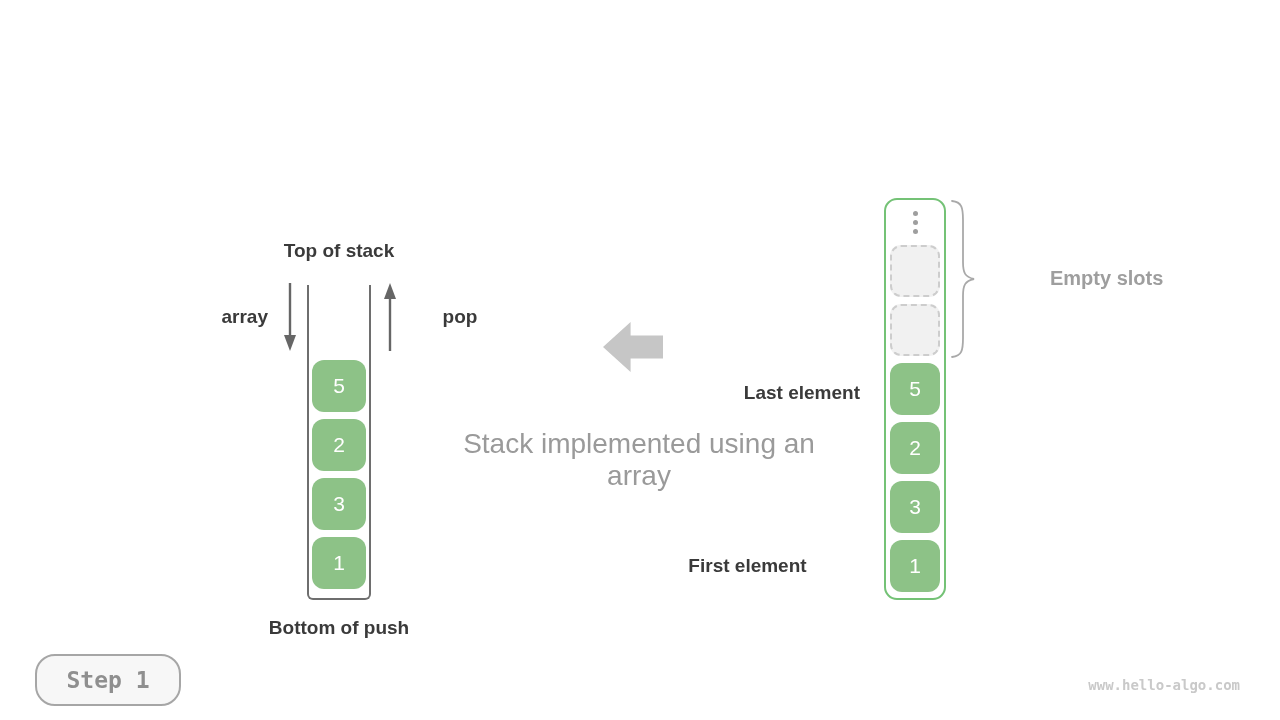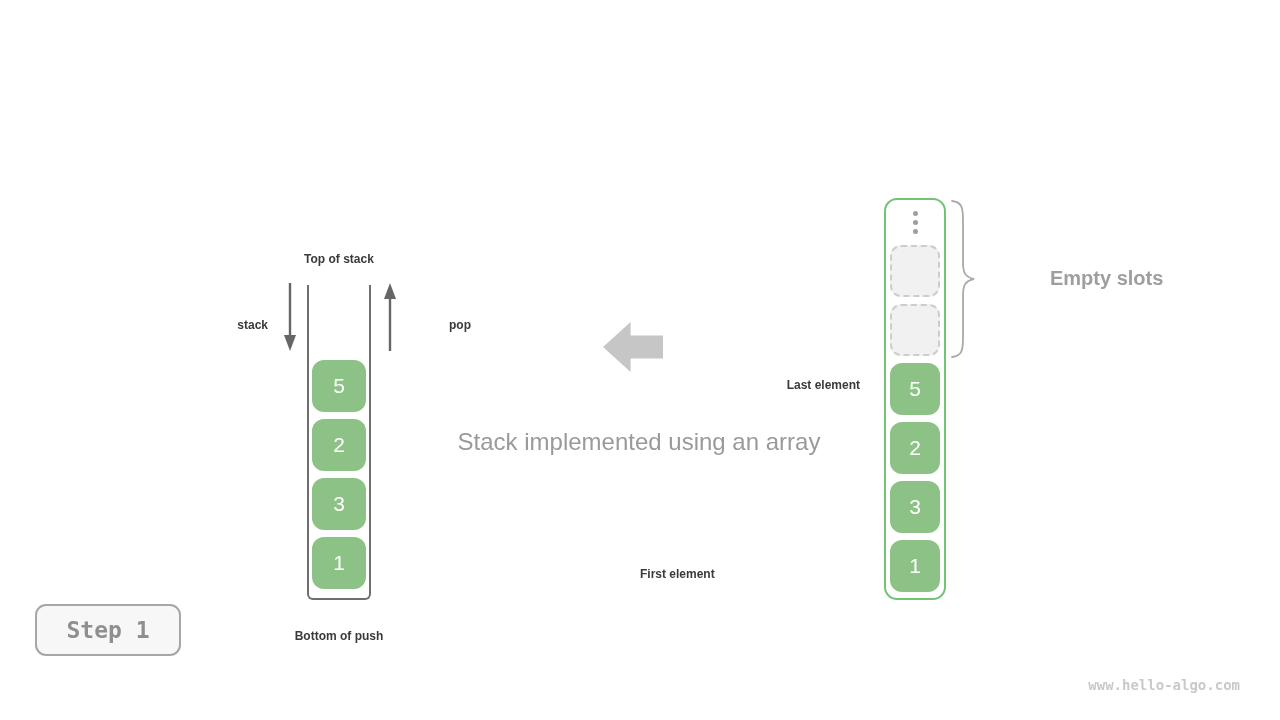--- a/index.html
+++ b/index.html
@@ -2,23 +2,23 @@
 <html><head>
 <meta charset="utf-8">
 <style>
   html,body{margin:0;padding:0;}
   body{
     width:1280px;height:720px;background:#ffffff;position:relative;
     overflow:hidden;font-family:"Liberation Sans",sans-serif;
   }
   .abs{position:absolute;}
   
-  .lbl-dark{font-weight:bold;font-size:12px;color:#3a3a3a;margin-top:12px;}
+  .lbl-dark{font-weight:bold;font-size:19px;color:#3a3a3a;}
   .lbl-gray{font-weight:bold;font-size:20px;color:#9e9e9e;}
-  .caption{font-size:24px;color:#9a9a9a;}
+  .caption{font-size:28px;color:#9a9a9a;}
   
   .stack-box{
     left:307px;top:285px;width:64px;height:315px;box-sizing:border-box;
     border-left:2px solid #6e6e6e;border-right:2px solid #6e6e6e;
     border-bottom:2px solid #6e6e6e;border-radius:0 0 6px 6px;
     display:flex;flex-direction:column;justify-content:flex-end;
     align-items:center;gap:7px;padding-bottom:9px;
   }
   .cell{
     width:54px;height:52px;background:#8dc287;border-radius:12px;
@@ -42,37 +42,37 @@
     align-items:center;gap:4px;flex:0 0 auto;
   }
   .dots span{width:5px;height:5px;border-radius:50%;background:#9e9e9e;display:block;}
   
   .big-arrow{
     left:603px;top:322px;width:60px;height:50px;background:#c6c6c6;
     clip-path:polygon(0% 50%,46% 0%,46% 27%,100% 27%,100% 73%,46% 73%,46% 100%);
   }
   
   .step-badge{
-    left:35px;top:604px;width:146px;height:52px;box-sizing:border-box;
-    background:#f7f7f7;border:2px solid #a6a6a6;border-radius:11px;
+    left:35px;top:654px;width:146px;height:52px;box-sizing:border-box;
+    background:#f7f7f7;border:2px solid #a6a6a6;border-radius:20px;
     display:flex;align-items:center;justify-content:center;
     font-family:"DejaVu Sans Mono",monospace;font-weight:bold;
     font-size:23px;color:#8f8f8f;
   }
   .watermark{
     right:40px;top:677px;font-family:"DejaVu Sans Mono",monospace;
     font-size:14px;color:#c9c9c9;font-weight:bold;
   }
 </style>
 </head>
 <body>
 
 <div class="abs lbl-dark" style="left:239px;top:240px;width:200px;text-align:center;">Top of stack</div>
 
-<div class="abs lbl-dark" style="left:178px;top:306px;width:90px;text-align:right;">stack</div>
+<div class="abs lbl-dark" style="left:178px;top:306px;width:90px;text-align:right;">array</div>
 
 <svg class="abs" style="left:283px;top:283px;" width="14" height="68" viewBox="0 0 14 68">
   <line x1="7" y1="0" x2="7" y2="53" stroke="#666666" stroke-width="2.4"></line>
   <polygon points="1,52 13,52 7,68" fill="#666666"></polygon>
 </svg>
 
 <div class="abs lbl-dark" style="left:415px;top:306px;width:90px;text-align:center;">pop</div>
 
 <svg class="abs" style="left:383px;top:283px;" width="14" height="68" viewBox="0 0 14 68">
   <line x1="7" y1="15" x2="7" y2="68" stroke="#666666" stroke-width="2.4"></line>
@@ -105,19 +105,19 @@
   <div class="cell cell--array">3</div>
   <div class="cell cell--array">1</div>
 </div>
 
 <svg class="abs" style="left:949px;top:199px;" width="28" height="160" viewBox="0 0 28 160">
   <path d="M3,2 C13,3 14,9 14,21 L14,63 C14,74 16,78 25,80 C16,82 14,86 14,97 L14,139 C14,151 13,157 3,158" fill="none" stroke="#a9a9a9" stroke-width="1.8" stroke-linecap="round"></path>
 </svg>
 
 <div class="abs lbl-gray" style="left:1050px;top:267px;">Empty slots</div>
 
-<div class="abs lbl-dark" style="left:640px;top:366px;width:220px;text-align:right;">Last element</div>
+<div class="abs lbl-dark" style="left:640px;top:382px;width:220px;text-align:right;">Last element</div>
 
-<div class="abs lbl-dark" style="left:640px;top:555px;width:215px;text-align:left;">First element</div>
+<div class="abs lbl-dark" style="left:640px;top:555px;width:215px;text-align:center;">First element</div>
 
 <div class="abs step-badge">Step 1</div>
 
 <div class="abs watermark">www.hello-algo.com</div>
 
 </body></html>

